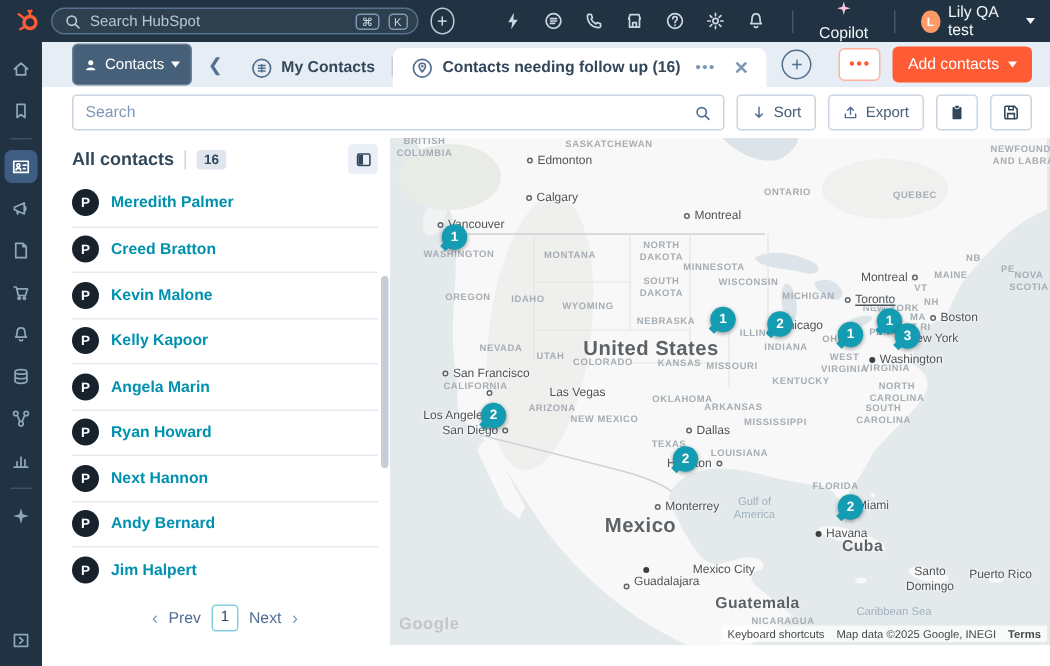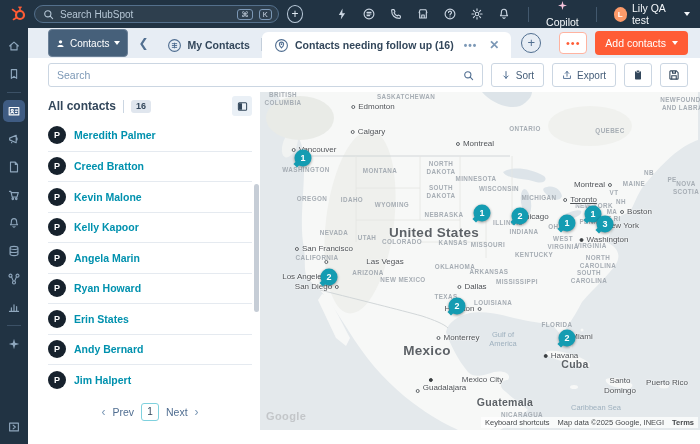--- a/index.html
+++ b/index.html
@@ -369,21 +369,21 @@
             <div class="crow">
               <span class="cavatar">P</span>
     <a class="cname">Angela Marin</a>
             </div>
             <div class="crow">
               <span class="cavatar">P</span>
     <a class="cname">Ryan Howard</a>
             </div>
             <div class="crow">
               <span class="cavatar">P</span>
-    <a class="cname">Erin States</a>
+    <a class="cname">Next Hannon</a>
             </div>
             <div class="crow">
               <span class="cavatar">P</span>
     <a class="cname">Andy Bernard</a>
             </div>
             <div class="crow">
               <span class="cavatar">P</span>
     <a class="cname">Jim Halpert</a>
             </div>
           </div>

